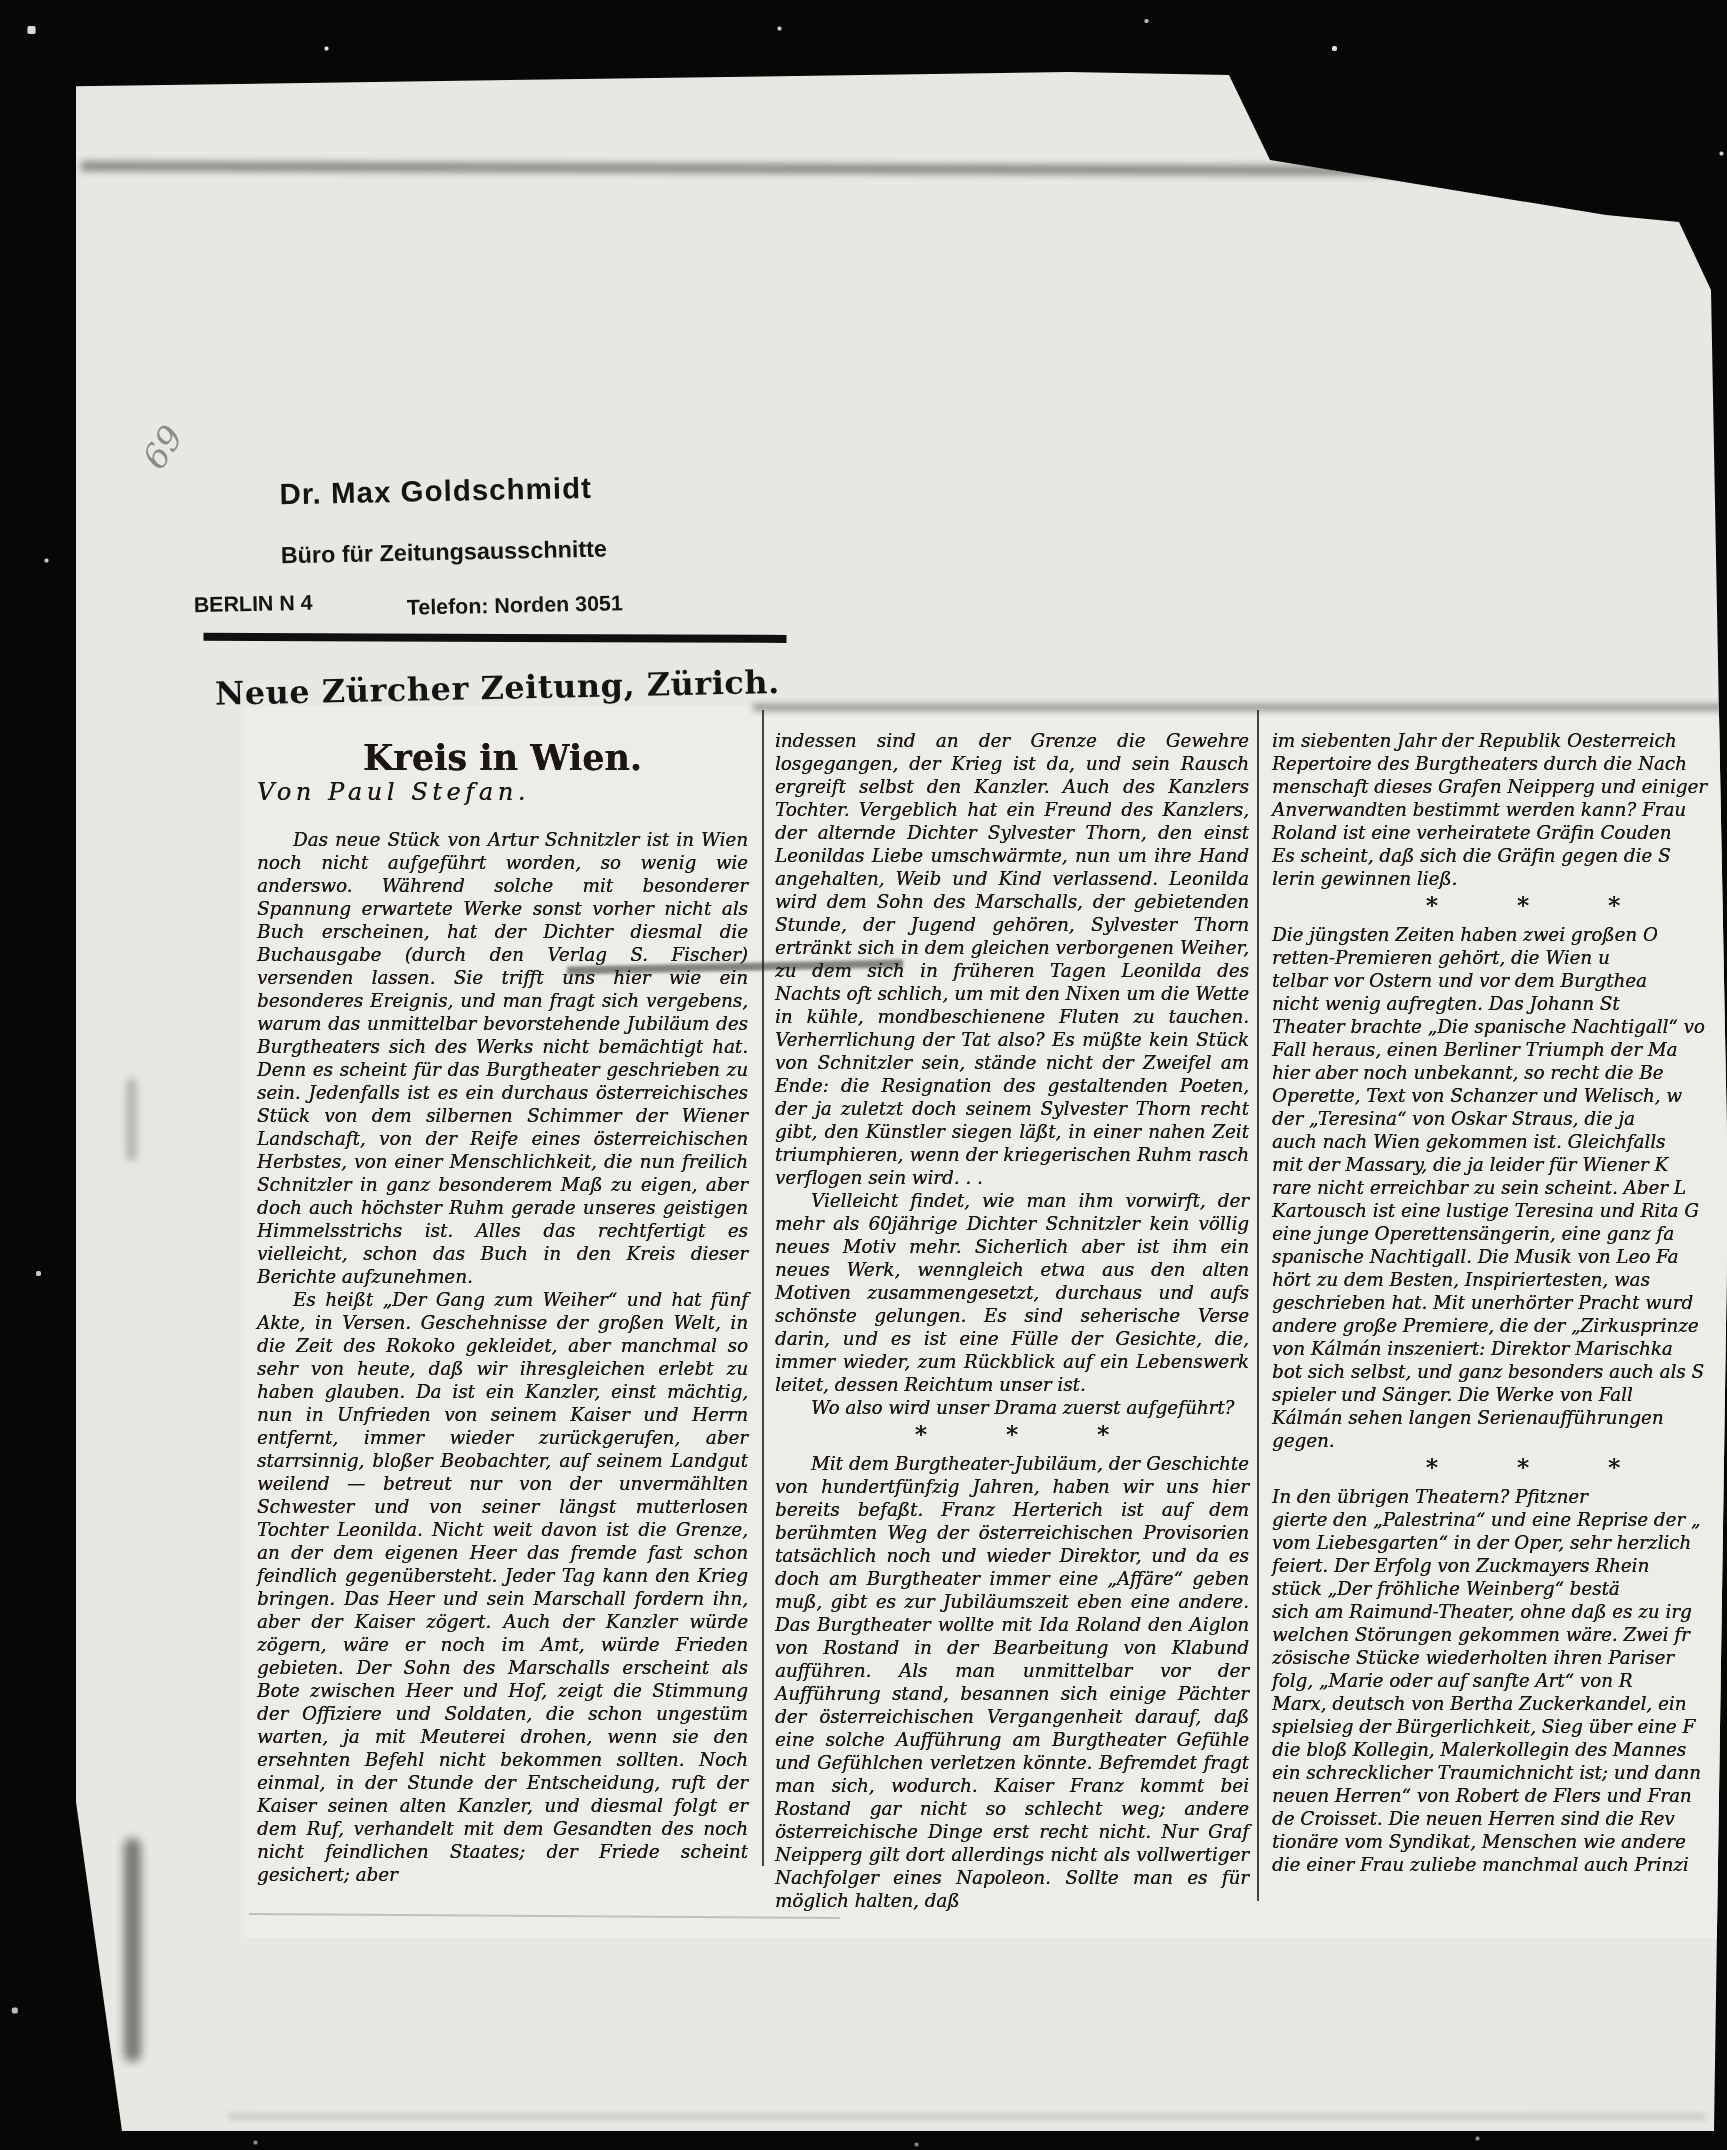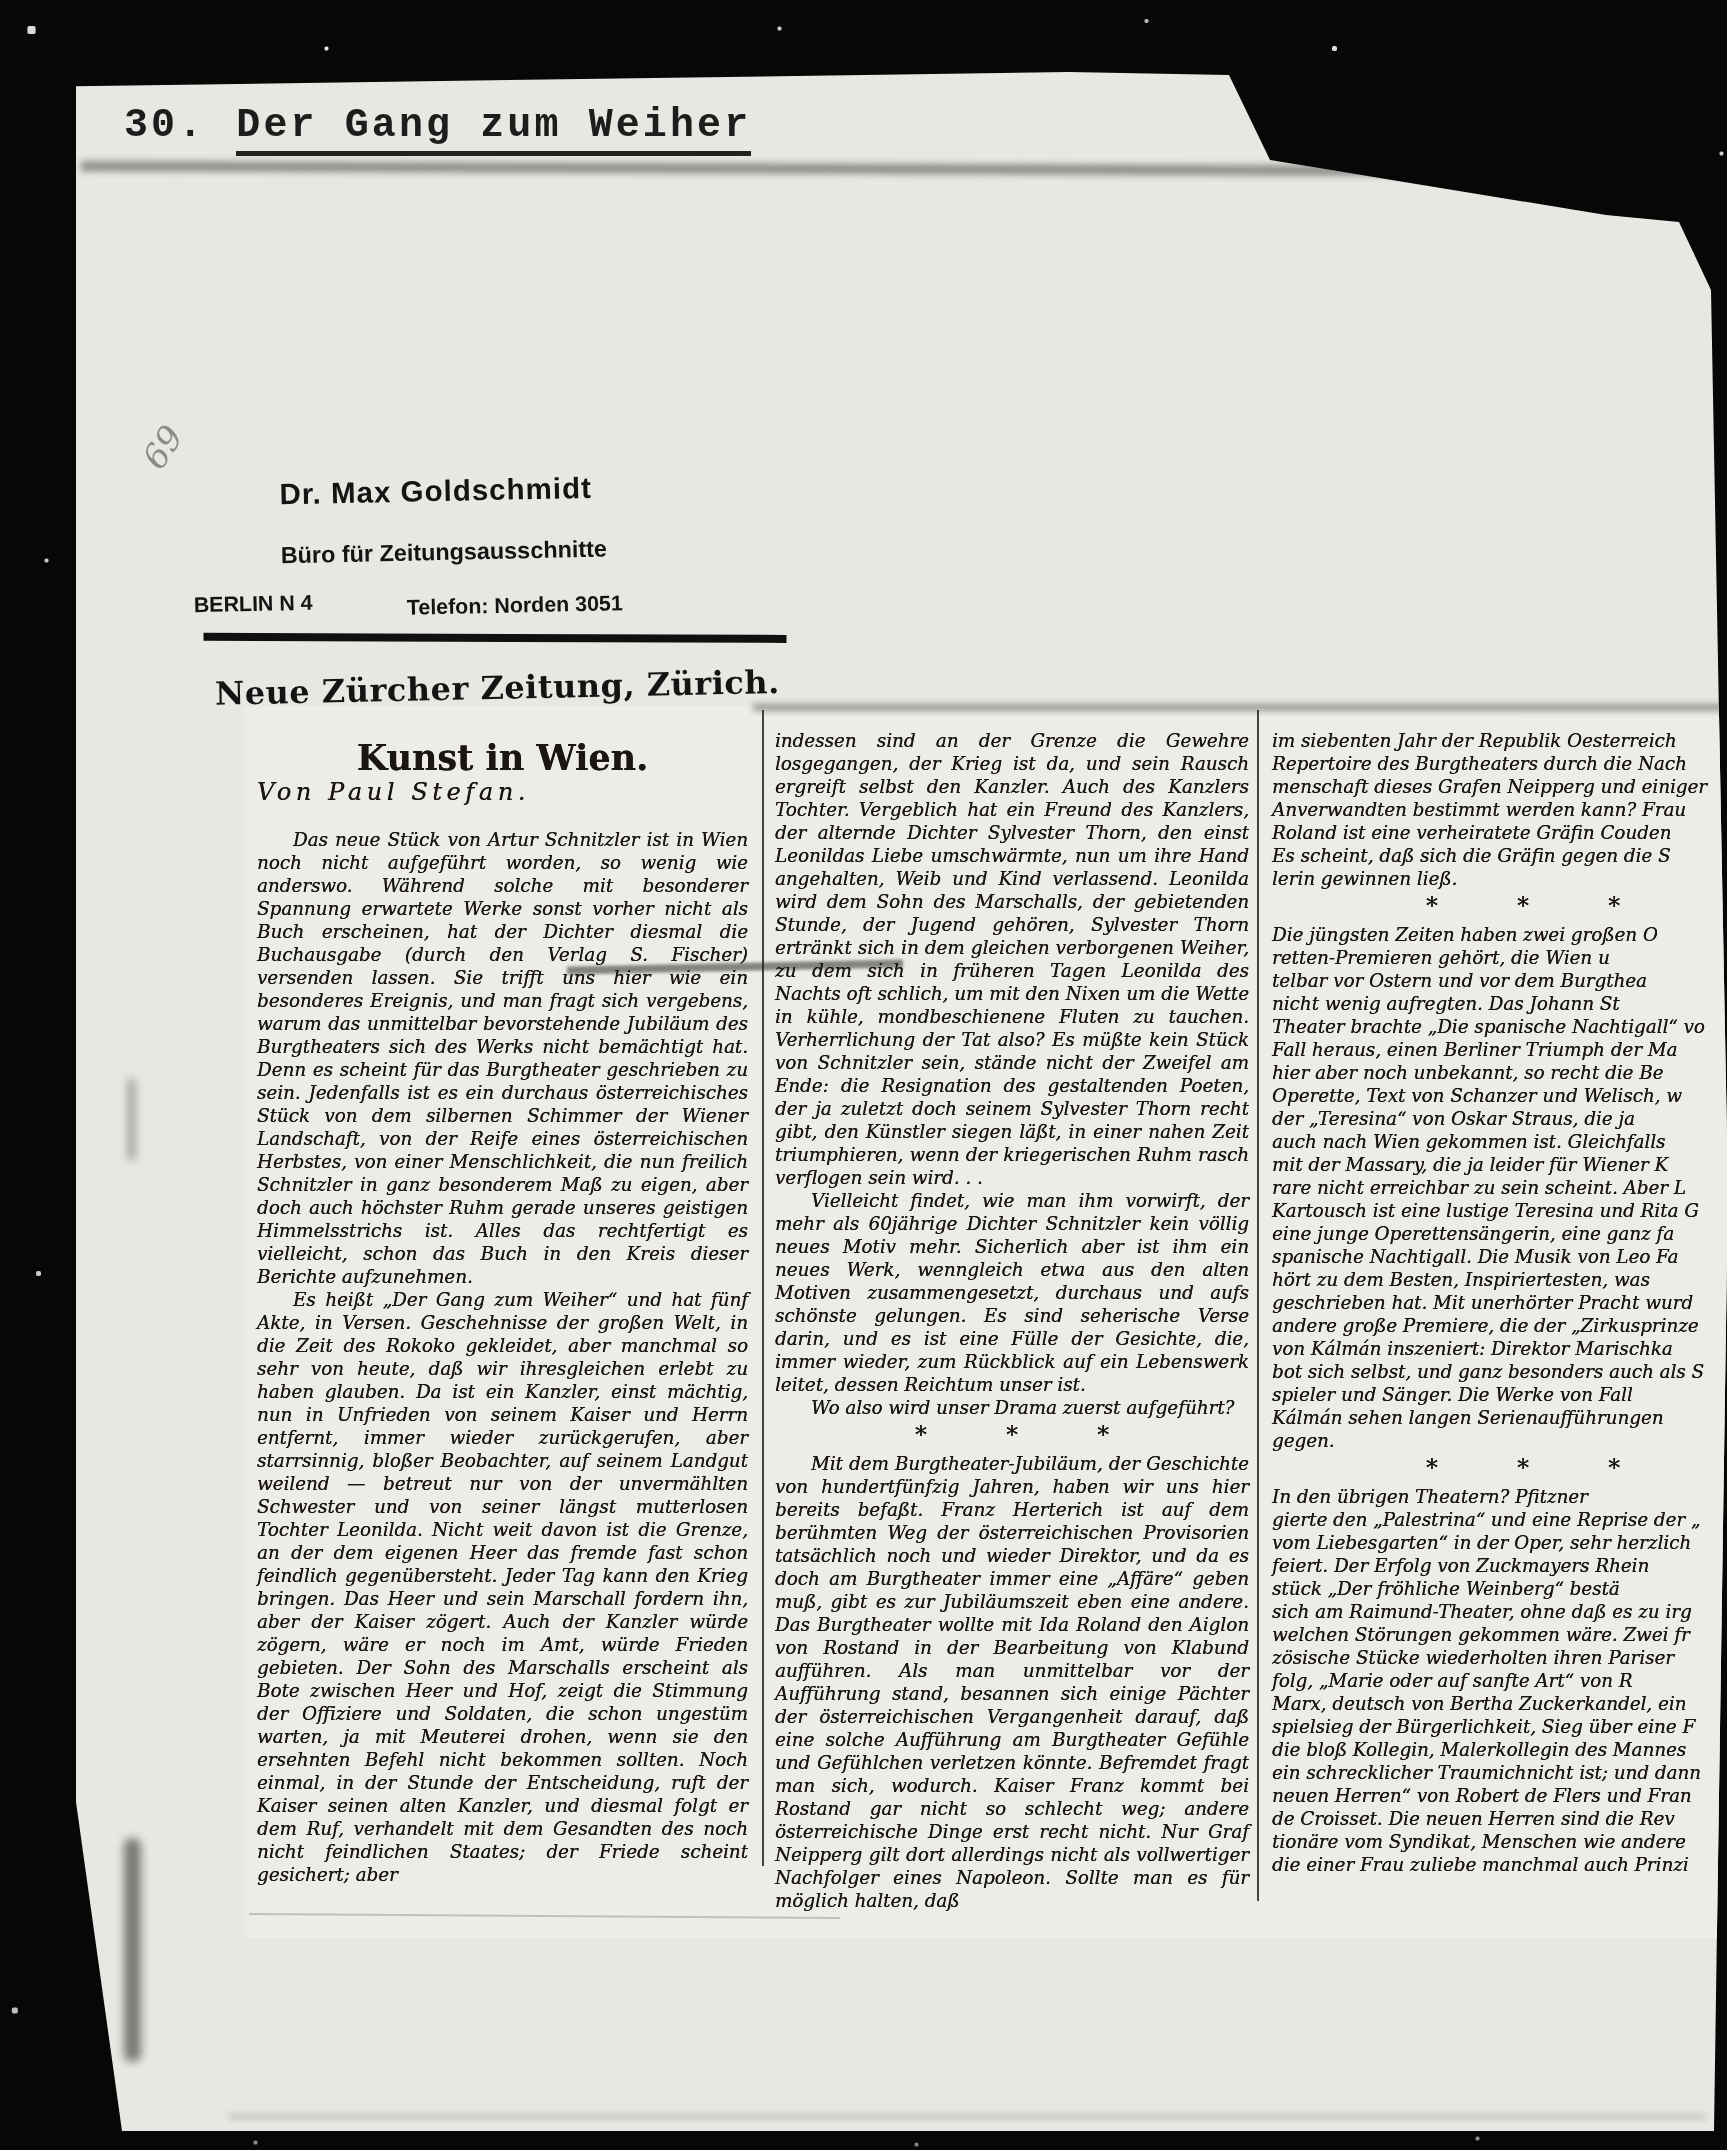--- a/index.html
+++ b/index.html
@@ -73,24 +73,20 @@
     opacity:.55;transform:rotate(.4deg);}
 </style>
 </head>
 <body>
 
 <div class="photo">
   <div class="specks"></div>
 
   <div class="page">
 
-    <div class="typed-header">
-      <span class="num">30.</span><span class="tt">Der Gang zum Weiher</span>
-      <span class="boxref">box 34/1</span>
-    </div>
 
     <div class="smudge sm-a"></div>
 
     <div class="pencil">69</div>
 
     <div class="label">
       <div class="name">Dr. Max Goldschmidt</div>
       <div class="sub">Büro für Zeitungsausschnitte</div>
       <div class="city">BERLIN N 4</div>
       <div class="phone">Telefon: Norden 3051</div>
@@ -100,21 +96,21 @@
     </div>
 
     <div class="clip-bg"></div>
     <div class="smudge sm-b"></div>
     <div class="rule r1"></div>
     <div class="rule r2"></div>
     <div class="crease"></div>
     <div class="smudge strike"></div>
 
     <div class="col c1">
-      <div class="art-title">Kunst in Wien.</div>
+      <div class="art-title">Kreis in Wien.</div>
       <div class="art-byline">Von Paul Stefan.</div>
     <p class="ind">Das neue Stück von Artur Schnitzler ist in Wien noch nicht aufgeführt worden, so wenig wie anderswo. Während solche mit besonderer Spannung erwartete Werke sonst vorher nicht als Buch erscheinen, hat der Dichter diesmal die Buchausgabe (durch den Verlag S. Fischer) versenden lassen. Sie trifft uns hier wie ein besonderes Ereignis, und man fragt sich vergebens, warum das unmittelbar bevorstehende Jubiläum des Burgtheaters sich des Werks nicht bemächtigt hat. Denn es scheint für das Burgtheater geschrieben zu sein. Jedenfalls ist es ein durchaus österreichisches Stück von dem silbernen Schimmer der Wiener Landschaft, von der Reife eines österreichischen Herbstes, von einer Menschlichkeit, die nun freilich Schnitzler in ganz besonderem Maß zu eigen, aber doch auch höchster Ruhm gerade unseres geistigen Himmelsstrichs ist. Alles das rechtfertigt es vielleicht, schon das Buch in den Kreis dieser Berichte aufzunehmen.</p>
         <p class="ind">Es heißt „Der Gang zum Weiher“ und hat fünf Akte, in Versen. Geschehnisse der großen Welt, in die Zeit des Rokoko gekleidet, aber manchmal so sehr von heute, daß wir ihresgleichen erlebt zu haben glauben. Da ist ein Kanzler, einst mächtig, nun in Unfrieden von seinem Kaiser und Herrn entfernt, immer wieder zurückgerufen, aber starrsinnig, bloßer Beobachter, auf seinem Landgut weilend — betreut nur von der unvermählten Schwester und von seiner längst mutterlosen Tochter Leonilda. Nicht weit davon ist die Grenze, an der dem eigenen Heer das fremde fast schon feindlich gegenübersteht. Jeder Tag kann den Krieg bringen. Das Heer und sein Marschall fordern ihn, aber der Kaiser zögert. Auch der Kanzler würde zögern, wäre er noch im Amt, würde Frieden gebieten. Der Sohn des Marschalls erscheint als Bote zwischen Heer und Hof, zeigt die Stimmung der Offiziere und Soldaten, die schon ungestüm warten, ja mit Meuterei drohen, wenn sie den ersehnten Befehl nicht bekommen sollten. Noch einmal, in der Stunde der Entscheidung, ruft der Kaiser seinen alten Kanzler, und diesmal folgt er dem Ruf, verhandelt mit dem Gesandten des noch nicht feindlichen Staates; der Friede scheint gesichert; aber</p>
       </div>
     <div class="col c2">
         <p class="cont">indessen sind an der Grenze die Gewehre losgegangen, der Krieg ist da, und sein Rausch ergreift selbst den Kanzler. Auch des Kanzlers Tochter. Vergeblich hat ein Freund des Kanzlers, der alternde Dichter Sylvester Thorn, den einst Leonildas Liebe umschwärmte, nun um ihre Hand angehalten, Weib und Kind verlassend. Leonilda wird dem Sohn des Marschalls, der gebietenden Stunde, der Jugend gehören, Sylvester Thorn ertränkt sich in dem gleichen verborgenen Weiher, zu dem sich in früheren Tagen Leonilda des Nachts oft schlich, um mit den Nixen um die Wette in kühle, mondbeschienene Fluten zu tauchen. Verherrlichung der Tat also? Es müßte kein Stück von Schnitzler sein, stände nicht der Zweifel am Ende: die Resignation des gestaltenden Poeten, der ja zuletzt doch seinem Sylvester Thorn recht gibt, den Künstler siegen läßt, in einer nahen Zeit triumphieren, wenn der kriegerischen Ruhm rasch verflogen sein wird. . .</p>
         <p class="ind">Vielleicht findet, wie man ihm vorwirft, der mehr als 60jährige Dichter Schnitzler kein völlig neues Motiv mehr. Sicherlich aber ist ihm ein neues Werk, wenngleich etwa aus den alten Motiven zusammengesetzt, durchaus und aufs schönste gelungen. Es sind seherische Verse darin, und es ist eine Fülle der Gesichte, die, immer wieder, zum Rückblick auf ein Lebenswerk leitet, dessen Reichtum unser ist.</p>
         <p class="ind">Wo also wird unser Drama zuerst aufgeführt?</p>
         <div class="sep">* * *</div>
         <p class="ind">Mit dem Burgtheater-Jubiläum, der Geschichte von hundertfünfzig Jahren, haben wir uns hier bereits befaßt. Franz Herterich ist auf dem berühmten Weg der österreichischen Provisorien tatsächlich noch und wieder Direktor, und da es doch am Burgtheater immer eine „Affäre“ geben muß, gibt es zur Jubiläumszeit eben eine andere. Das Burgtheater wollte mit Ida Roland den Aiglon von Rostand in der Bearbeitung von Klabund aufführen. Als man unmittelbar vor der Aufführung stand, besannen sich einige Pächter der österreichischen Vergangenheit darauf, daß eine solche Aufführung am Burgtheater Gefühle und Gefühlchen verletzen könnte. Befremdet fragt man sich, wodurch. Kaiser Franz kommt bei Rostand gar nicht so schlecht weg; andere österreichische Dinge erst recht nicht. Nur Graf Neipperg gilt dort allerdings nicht als vollwertiger Nachfolger eines Napoleon. Sollte man es für möglich halten, daß</p>

